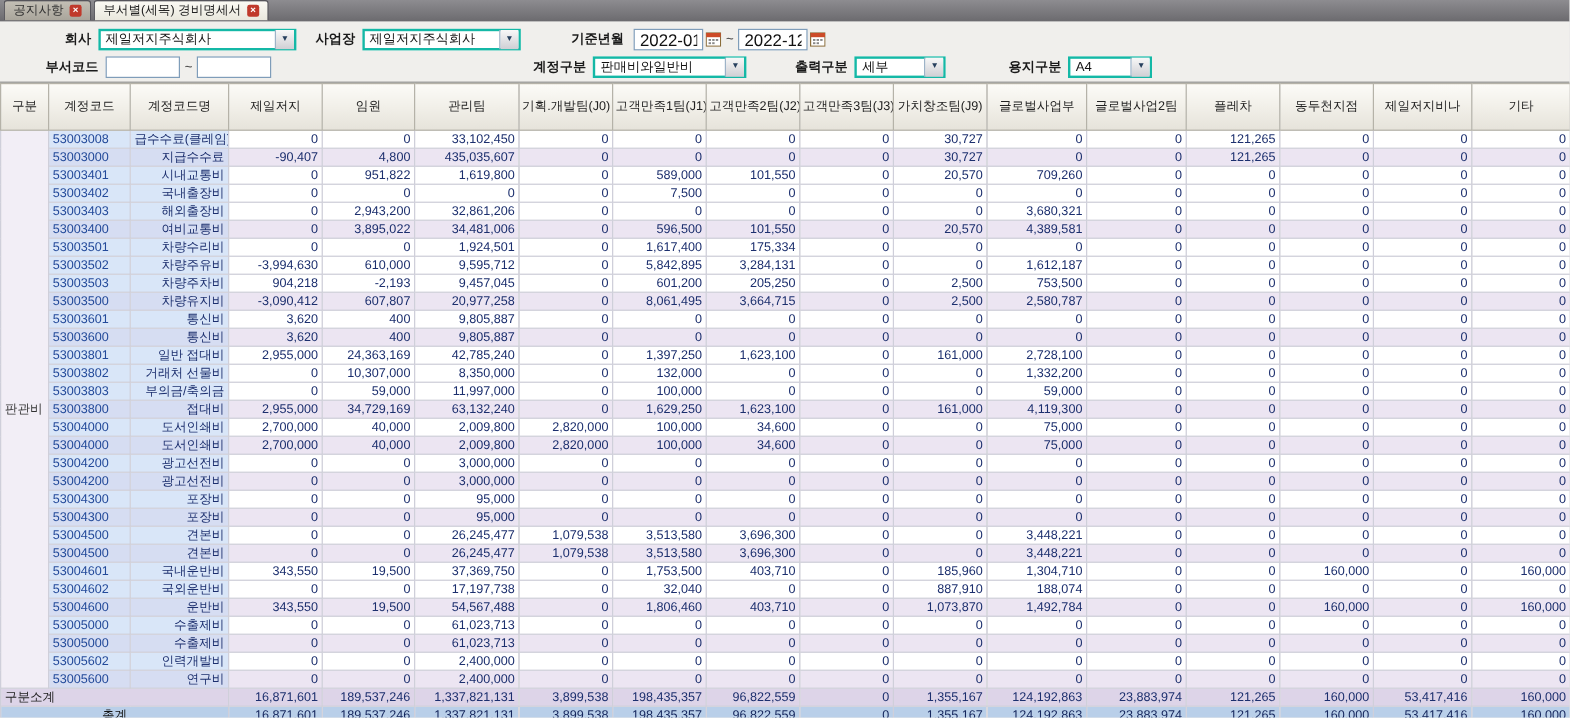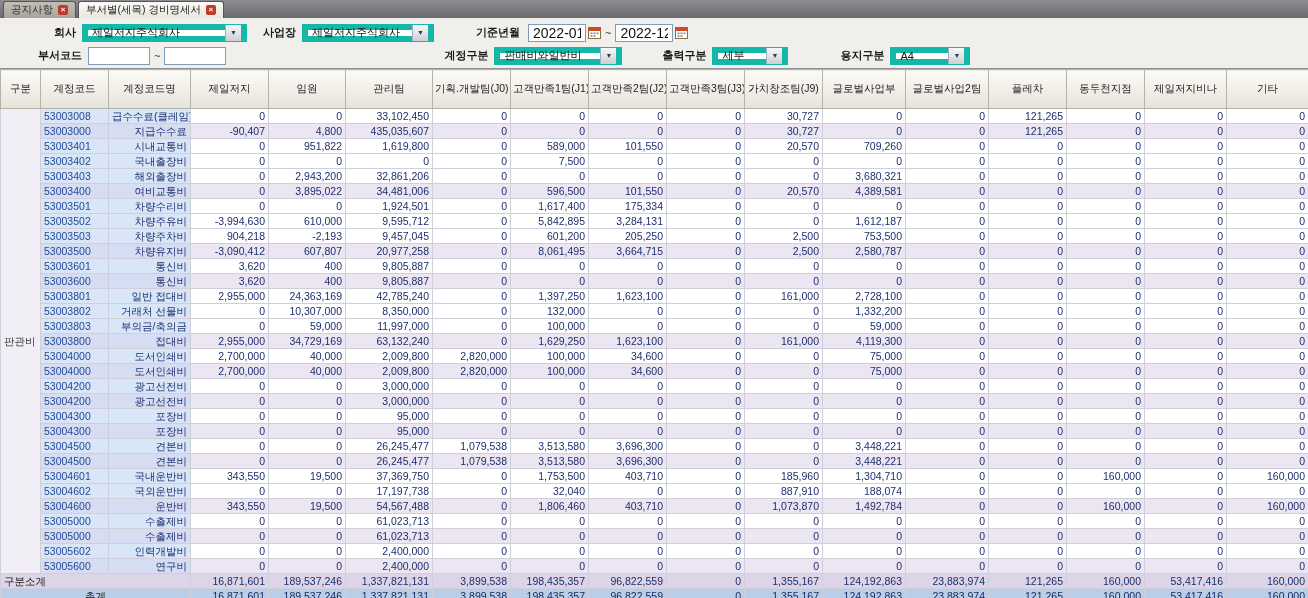--- a/index.html
+++ b/index.html
@@ -1,42 +1,42 @@
 <!DOCTYPE html>
 <html><head>
 <meta charset="utf-8">
 <style>
   * { margin:0; padding:0; box-sizing:border-box; }
   html,body { width:1308px; height:598px; overflow:hidden; background:#e8e8e8;
     font-family:"Liberation Sans", sans-serif; }
 
   
   .tabbar { height:18px; background:linear-gradient(#8d8c90,#6b6a6e);
-    display:flex; align-items:flex-end; padding-left:3px; gap:2px; }
+    display:flex; align-items:flex-start; padding-left:3px; gap:2px; }
   .tab { height:17px; display:flex; align-items:center; gap:5px; padding:0 7px;
     font-size:10.5px; border:1px solid #55545a; border-bottom:none;
     border-radius:3px 3px 0 0; white-space:nowrap; cursor:default; }
   .tab.inactive { background:linear-gradient(#c3bfb5,#a9a59b); color:#333; }
   .tab.active   { background:linear-gradient(#fbfaf4,#e9e7dd); color:#222; }
   .tabx { width:10px; height:10px; background:#c0392b; color:#fff; font-size:8px;
     line-height:10px; text-align:center; border-radius:2px; font-weight:bold; }
 
   
   .menustrip { height:14px; background:linear-gradient(#e0e0e2,#c3c3c7);
     border-bottom:1px solid #97979d; display:flex; align-items:center; padding-left:3px; }
   .menubtn { background:linear-gradient(#d8514d,#9c1c18); color:#fff; font-size:7.5px;
     font-weight:bold; padding:1px 8px 2px; border-radius:7px; letter-spacing:.5px;
     border:1px solid #7d120f; line-height:8px; }
 
   
   .filters { height:51px; background:#f0efec; border-bottom:1px solid #8f8f8f; padding-top:3px; }
   .frow { height:23px; display:flex; align-items:center; font-size:11px; color:#1a1a1a; white-space:nowrap; }
   .flabel { font-weight:bold; }
   .sel { display:inline-flex; align-items:center; justify-content:space-between;
-    background:#fff; border:6px solid #14b8a6; height:18px; font-size:11px;
+    background:#fff; border:2px solid #14b8a6; height:18px; font-size:11px;
     padding-left:4px; color:#111; }
   .selarrow { width:16px; height:16px; margin-left:4px;
     background:linear-gradient(#f8f8f8,#cfcfd4); border-left:1px solid #9db3c8;
     font-size:7px; display:flex; align-items:center; justify-content:center; color:#27405e; }
   input.txt { height:18px; border:1px solid #7f9db9; font-size:14px; padding:0 4px;
     font-family:inherit; color:#111; }
   input.date { text-align:center; }
   .cal { display:inline-flex; margin-left:2px; cursor:pointer; }
   .tilde { margin:0 4px; color:#333; }
 
@@ -128,21 +128,21 @@
       <span class="sel" style="width:128px;margin-left:6px">
         <span>판매비와일반비</span>
         <span class="selarrow">▼</span>
       </span>
       <span class="flabel" style="margin-left:40px">출력구분</span>
       <span class="sel" style="width:76px;margin-left:6px">
         <span>세부</span>
         <span class="selarrow">▼</span>
       </span>
       <span class="flabel" style="margin-left:52px">용지구분</span>
-      <span class="sel" style="width:80px;margin-left:6px">
+      <span class="sel" style="width:70px;margin-left:6px">
         <span>A4</span>
         <span class="selarrow">▼</span>
       </span>
     </div>
   </div>
 
   <div>
     <table>
       <colgroup>
         <col style="width:40px">

